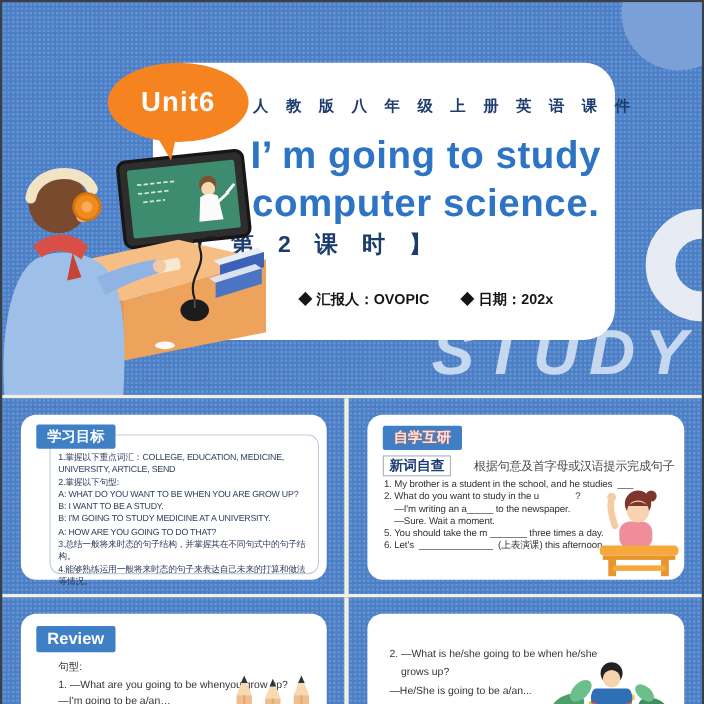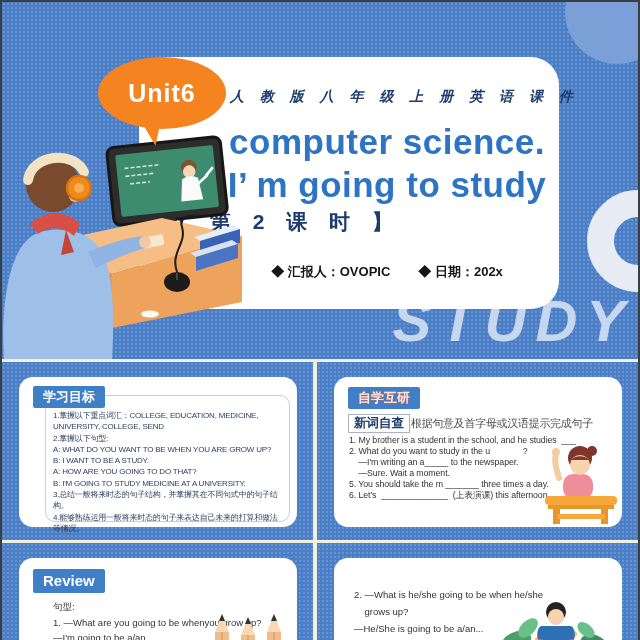--- a/index.html
+++ b/index.html
@@ -27,21 +27,21 @@
     position:absolute;left:96px;top:55px;width:128px;height:72px;background:#F5831F;border-radius:50%;
     display:flex;align-items:center;justify-content:center;z-index:5;
   }
   .unit-bubble::after{
     content:"";position:absolute;left:40px;bottom:-15px;width:0;height:0;
     border-top:22px solid #F5831F;border-left:20px solid transparent;transform:rotate(12deg);
   }
   .unit-label{color:#fff;font-size:25px;font-weight:bold;letter-spacing:1px;}
   .course-subtitle{
     position:absolute;left:228px;top:86px;width:324px;text-align:center;z-index:3;
-    font-size:14px;font-weight:bold;letter-spacing:6px;color:#1C3C6E;white-space:nowrap;font-style:italic;
+    font-size:14px;font-weight:bold;letter-spacing:6px;color:#1C3C6E;white-space:nowrap;
   }
   .cover-title{position:absolute;left:165px;top:118px;width:440px;text-align:center;z-index:3;
     font-size:35px;font-weight:bold;color:#2E74C4;line-height:43px;letter-spacing:0.5px;}
   .session{position:absolute;left:165px;top:206px;width:440px;text-align:left;z-index:3;
     font-size:21px;font-weight:bold;letter-spacing:8px;color:#1C3C6E;white-space:nowrap;}
   .presenter-row{position:absolute;left:165px;top:261px;width:440px;z-index:3;
     display:flex;justify-content:center;gap:28px;font-size:13px;font-weight:bold;color:#151515;white-space:pre;}
   .kid-illo{position:absolute;left:0;top:130px;width:240px;height:228px;z-index:4;}
   
   .sep-h{position:absolute;left:0;width:100%;height:3px;background:#F1F0E0;z-index:6;}
@@ -56,21 +56,21 @@
     position:absolute;left:14px;background:#3E7FC6;color:#fff;font-weight:bold;
     padding:3px 10px;font-size:13px;line-height:1.2;z-index:3;border-radius:2px;
   }
   .t-line{white-space:pre-wrap;color:#2E3D5C;}
   
   .goals-box{position:absolute;left:26px;top:18px;right:7px;bottom:5px;border:1.5px solid #C3CCDB;border-radius:10px;}
   .goals-lines{position:absolute;left:34px;top:33px;right:13px;font-size:8px;line-height:11.3px;letter-spacing:-0.2px;z-index:2;}
   
   .ss-badge{top:10px;text-align:right;}
   .ss-badge .warm{color:#FFE3D6;text-shadow:0 0 2px rgba(255,96,56,0.85);}
-  .newwords-row{position:absolute;left:14px;top:37px;display:flex;align-items:center;gap:1px;z-index:2;}
+  .newwords-row{position:absolute;left:14px;top:37px;display:flex;align-items:center;gap:21px;z-index:2;}
   .newwords-label{border:1.5px solid #A8B2C2;background:#fff;padding:0 5px;font-weight:bold;color:#1C3C6E;font-size:12.5px;line-height:17px;}
   .newwords-instruction{font-size:11px;color:#4a4a4a;letter-spacing:-0.3px;}
   .ss-lines{position:absolute;left:15px;top:58px;right:5px;font-size:8.8px;line-height:10.9px;color:#333;letter-spacing:-0.1px;z-index:1;}
   .ss-lines .t-line{color:#333;}
   .girl-illo{position:absolute;right:5px;bottom:3px;width:72px;height:80px;z-index:2;}
   
   .rv-badge{top:11px;font-size:15px;}
   .rv-lines{position:absolute;left:34px;top:41px;right:10px;font-size:9.5px;line-height:15.6px;color:#333;}
   .rv-lines .t-line{color:#333;}
   .pencils-illo{position:absolute;left:192px;top:46px;width:78px;height:60px;}
@@ -88,22 +88,22 @@
     <div class="decor-ring"></div>
     <div class="study-watermark">STUDY</div>
     <div class="cover-card"></div>
 
     <div class="unit-bubble">
       <span class="unit-label">Unit6</span>
     </div>
 
     <div class="course-subtitle">人 教 版 八 年 级 上 册 英 语 课 件</div>
     <div class="cover-title">
+      <div>I’ m going to study</div>
       <div>computer science.</div>
-      <div>I’ m going to study</div>
     </div>
     <div class="session">【 第 2 课 时 】</div>
     <div class="presenter-row">
       <span>◆ 汇报人：OVOPIC</span>
       <span>◆ 日期：202x</span>
     </div>
 
     <svg class="kid-illo" viewBox="0 0 240 228">
 
       <g transform="rotate(-6 165 48)">
@@ -155,26 +155,26 @@
 
   <div class="row" style="top:360px">
     <div class="sep-v"></div>
 
     <div class="panel panel-l dots">
       <div class="card">
         <div class="goals-box"></div>
         <div class="badge" style="top:9px">学习目标</div>
         <div class="goals-lines">
           <div class="t-line">1.掌握以下重点词汇：COLLEGE, EDUCATION, MEDICINE,</div>
-          <div class="t-line">UNIVERSITY, COLLEGE, SEND</div>
+          <div class="t-line">UNIVERSITY, ARTICLE, SEND</div>
           <div class="t-line">2.掌握以下句型:</div>
           <div class="t-line">A: WHAT DO YOU WANT TO BE WHEN YOU ARE GROW UP?</div>
           <div class="t-line">B: I WANT TO BE A STUDY.</div>
+          <div class="t-line">B: I'M GOING TO STUDY MEDICINE AT A UNIVERSITY.</div>
           <div class="t-line">A: HOW ARE YOU GOING TO DO THAT?</div>
-          <div class="t-line">B: I'M GOING TO STUDY MEDICINE AT A UNIVERSITY.</div>
           <div class="t-line">3.总结一般将来时态的句子结构，并掌握其在不同句式中的句子结构。</div>
           <div class="t-line">4.能够熟练运用一般将来时态的句子来表达自己未来的打算和做法等情况。</div>
         </div>
       </div>
     </div>
 
     <div class="panel panel-r dots">
       <div class="card">
         <div class="badge ss-badge">
           <span class="warm">自学互研</span>

